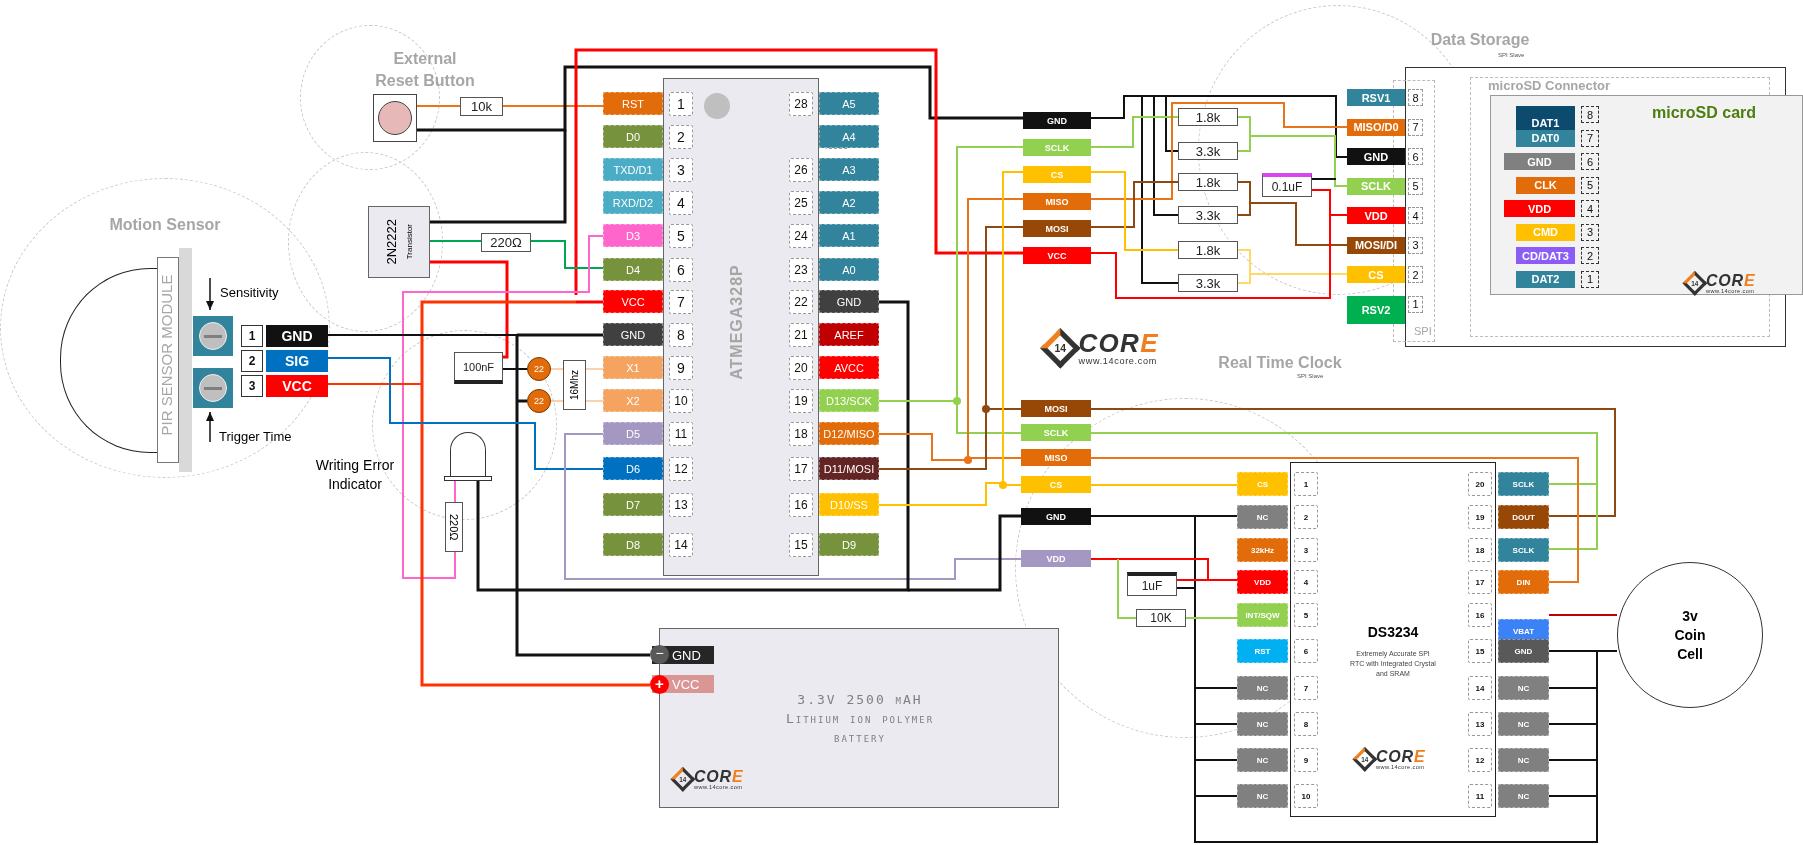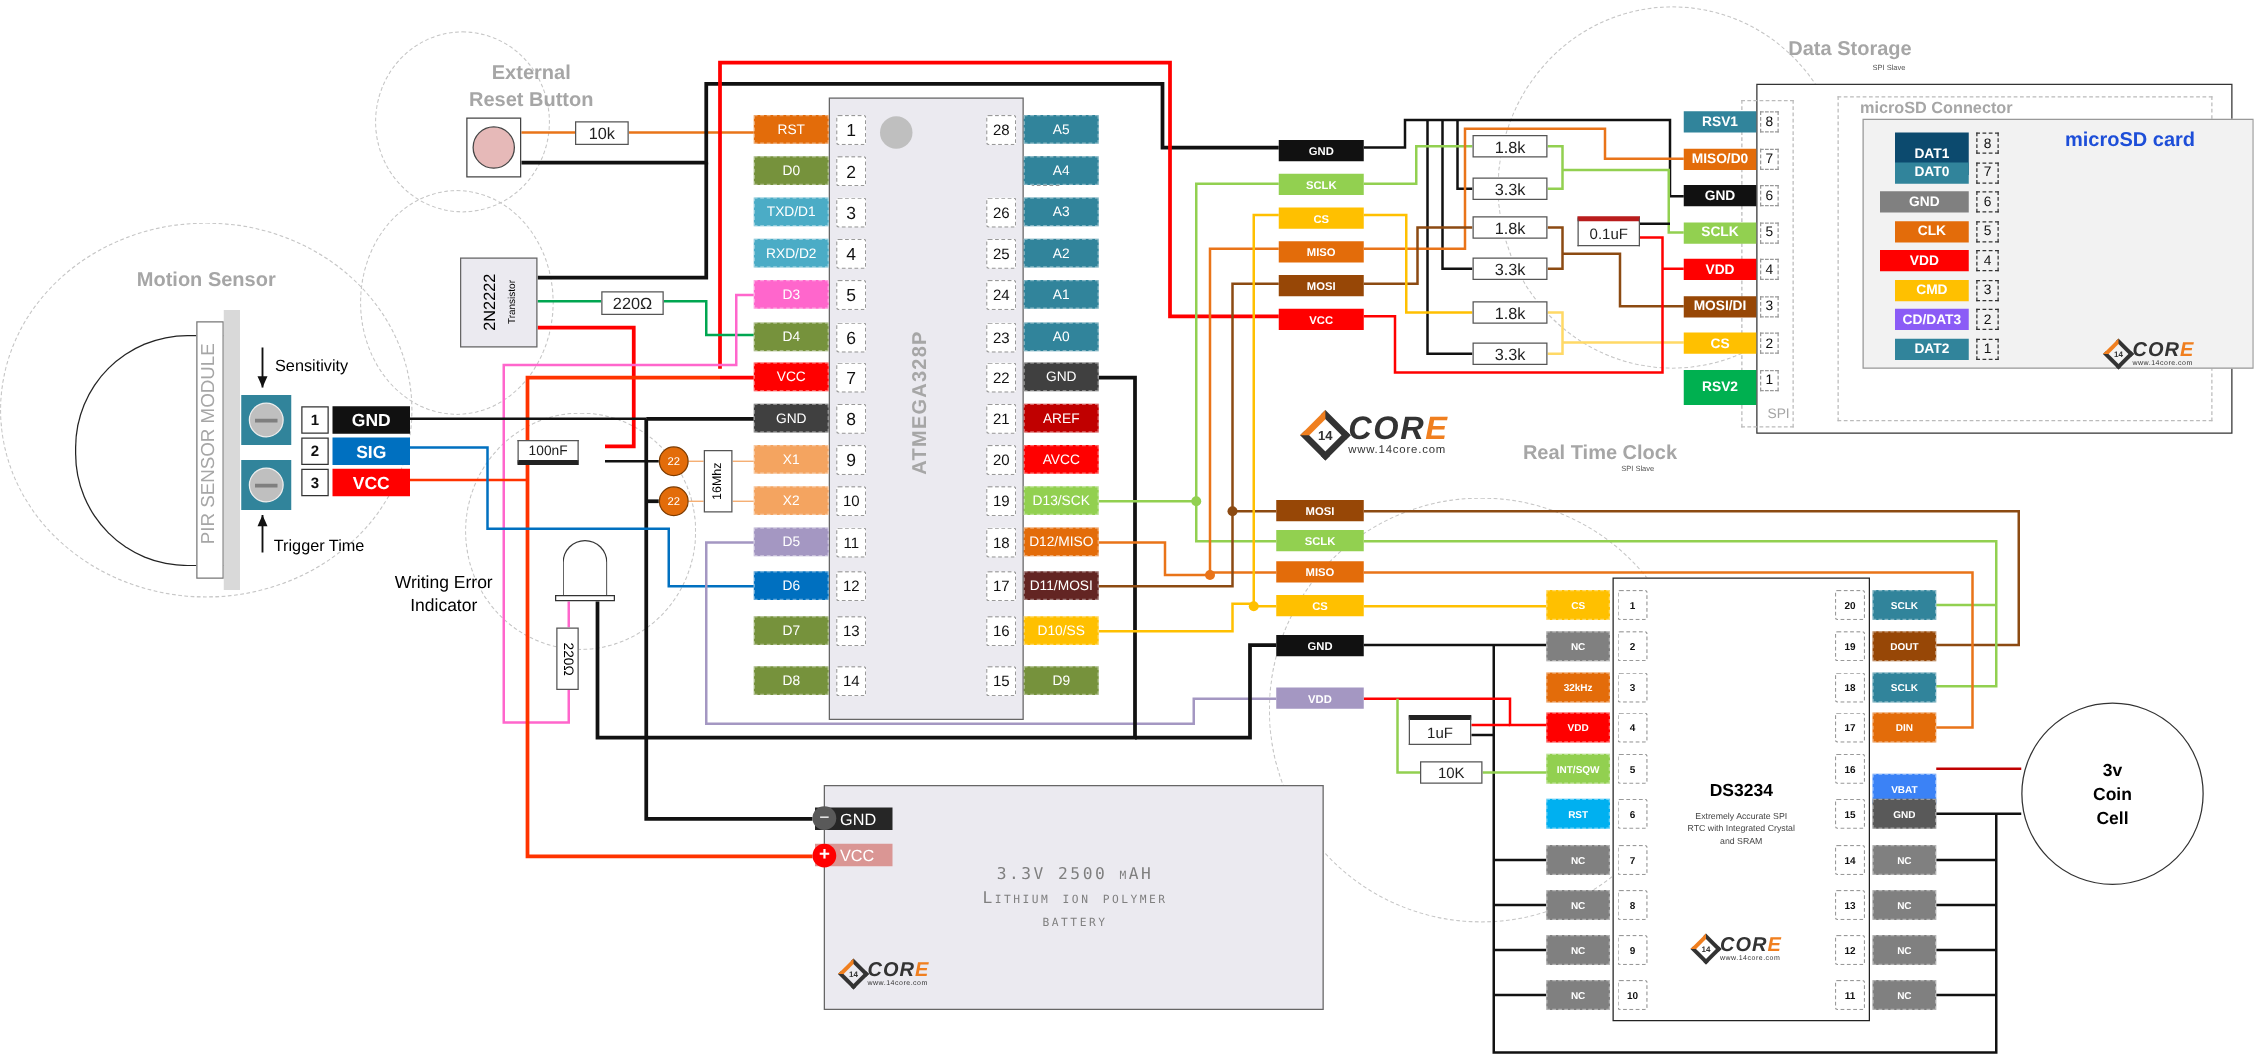--- a/index.html
+++ b/index.html
@@ -147,21 +147,21 @@
 <div class="abs" style="left:373px;top:94px;width:44px;height:48px;border:1px solid #444;background:#fff;display:flex;align-items:center;justify-content:center;">
     <div style="width:32px;height:32px;border-radius:50%;background:#e6b9b8;border:1px solid #444;"></div>
   </div>
 <div class="res" style="left:460px;top:97px;width:43px;height:19px;">10k</div>
 
 <div class="chip" style="left:368px;top:206px;width:62px;height:72px;display:flex;align-items:center;justify-content:center;gap:6px;">
   <span style="writing-mode:vertical-rl;transform:rotate(180deg);font-size:13px;">2N2222</span>
   <span style="writing-mode:vertical-rl;transform:rotate(180deg);font-size:8px;">Transistor</span>
 </div>
 <div class="res" style="left:481px;top:233px;width:50px;height:19px;">220Ω</div>
-<div class="res" style="left:414px;top:352px;width:49px;height:20px;border-bottom:4px solid #222;font-size:11px;">100nF</div>
+<div class="res" style="left:454px;top:352px;width:49px;height:32px;border-bottom:4px solid #222;font-size:11px;">100nF</div>
 <div class="abs" style="left:527px;top:357px;width:24px;height:24px;border-radius:50%;background:#e36c0a;border:1px solid #7a3a00;color:#fff;font-size:9px;display:flex;align-items:center;justify-content:center;">22</div>
 <div class="abs" style="left:527px;top:389px;width:24px;height:24px;border-radius:50%;background:#e36c0a;border:1px solid #7a3a00;color:#fff;font-size:9px;display:flex;align-items:center;justify-content:center;">22</div>
 <div class="abs" style="left:563px;top:360px;width:23px;height:50px;border:1px solid #555;background:#fff;display:flex;align-items:center;justify-content:center;">
     <span style="writing-mode:vertical-rl;transform:rotate(180deg);font-size:10px;">16Mhz</span>
   </div>
 
 <div class="abs" style="left:310px;top:456px;width:90px;font-size:14px;text-align:center;line-height:19px;">Writing Error Indicator</div>
 <div class="abs" style="left:450px;top:432px;width:36px;height:44px;border:1px solid #333;border-bottom:none;border-radius:18px 18px 0 0;background:#fff;"></div>
 <div class="abs" style="left:444px;top:476px;width:48px;height:5px;border:1px solid #333;background:#fff;"></div>
 <div class="abs" style="left:445px;top:502px;width:18px;height:50px;border:1px solid #555;background:#fff;display:flex;align-items:center;justify-content:center;">
@@ -241,30 +241,30 @@
     <div class="tag" style="left:1023px;top:247px;width:68px;height:17px;background:#ff0000;">VCC</div>
   </div>
 <div id="sd-res">
     <div class="res" style="left:1178px;top:108px;width:60px;height:18px;">1.8k</div>
     <div class="res" style="left:1178px;top:142px;width:60px;height:18px;">3.3k</div>
     <div class="res" style="left:1178px;top:173px;width:60px;height:18px;">1.8k</div>
     <div class="res" style="left:1178px;top:206px;width:60px;height:18px;">3.3k</div>
     <div class="res" style="left:1178px;top:241px;width:60px;height:18px;">1.8k</div>
     <div class="res" style="left:1178px;top:274px;width:60px;height:18px;">3.3k</div>
   </div>
-<div class="res" style="left:1262px;top:173px;width:50px;height:24px;border-top:4px solid #b91c1c;font-size:12px;">0.1uF</div>
+<div class="res" style="left:1262px;top:173px;width:50px;height:24px;border-top:4px solid #d946ef;font-size:12px;">0.1uF</div>
 
 <div class="abs title" style="left:1400px;top:31px;width:160px;">Data Storage</div>
 <div class="abs sub" style="left:1498px;top:52px;">SPI Slave</div>
 <div class="abs" style="left:1405px;top:67px;width:381px;height:280px;border:1px solid #333;background:#fff;"></div>
 <div class="abs" style="left:1470px;top:77px;width:300px;height:260px;border:1px dashed #bbb;"></div>
 <div class="abs" style="left:1393px;top:80px;width:42px;height:262px;border:1px dashed #bbb;"></div>
 <div class="abs" style="left:1488px;top:78px;color:#a6a6a6;font-weight:bold;font-size:13px;">microSD Connector</div>
 <div class="abs" style="left:1490px;top:95px;width:313px;height:200px;background:#f2f2f2;border:1px solid #999;"></div>
-<div class="abs" style="left:1652px;top:104px;color:#1d4ed8;font-weight:bold;font-size:16px;">microSD card</div>
+<div class="abs" style="left:1652px;top:104px;color:#4d7c0f;font-weight:bold;font-size:16px;">microSD card</div>
 <div class="abs" style="left:1414px;top:325px;color:#a6a6a6;font-size:11px;">SPI</div>
 <div id="sd-pins">
     <div class="pin" style="left:1347px;top:89px;width:58px;height:17px;background:#31849b;font-weight:bold;font-size:11px;border:none;">RSV1</div>
     <div class="pnum" style="left:1408px;top:89px;width:15px;height:17px;font-size:11px;border-radius:0;">8</div>
     <div class="pin" style="left:1347px;top:118.5px;width:58px;height:17px;background:#e36c0a;font-weight:bold;font-size:11px;border:none;">MISO/D0</div>
     <div class="pnum" style="left:1408px;top:118.5px;width:15px;height:17px;font-size:11px;border-radius:0;">7</div>
     <div class="pin" style="left:1347px;top:148px;width:58px;height:17px;background:#111111;font-weight:bold;font-size:11px;border:none;">GND</div>
     <div class="pnum" style="left:1408px;top:148px;width:15px;height:17px;font-size:11px;border-radius:0;">6</div>
     <div class="pin" style="left:1347px;top:177.5px;width:58px;height:17px;background:#92d050;font-weight:bold;font-size:11px;border:none;">SCLK</div>
     <div class="pnum" style="left:1408px;top:177.5px;width:15px;height:17px;font-size:11px;border-radius:0;">5</div>

